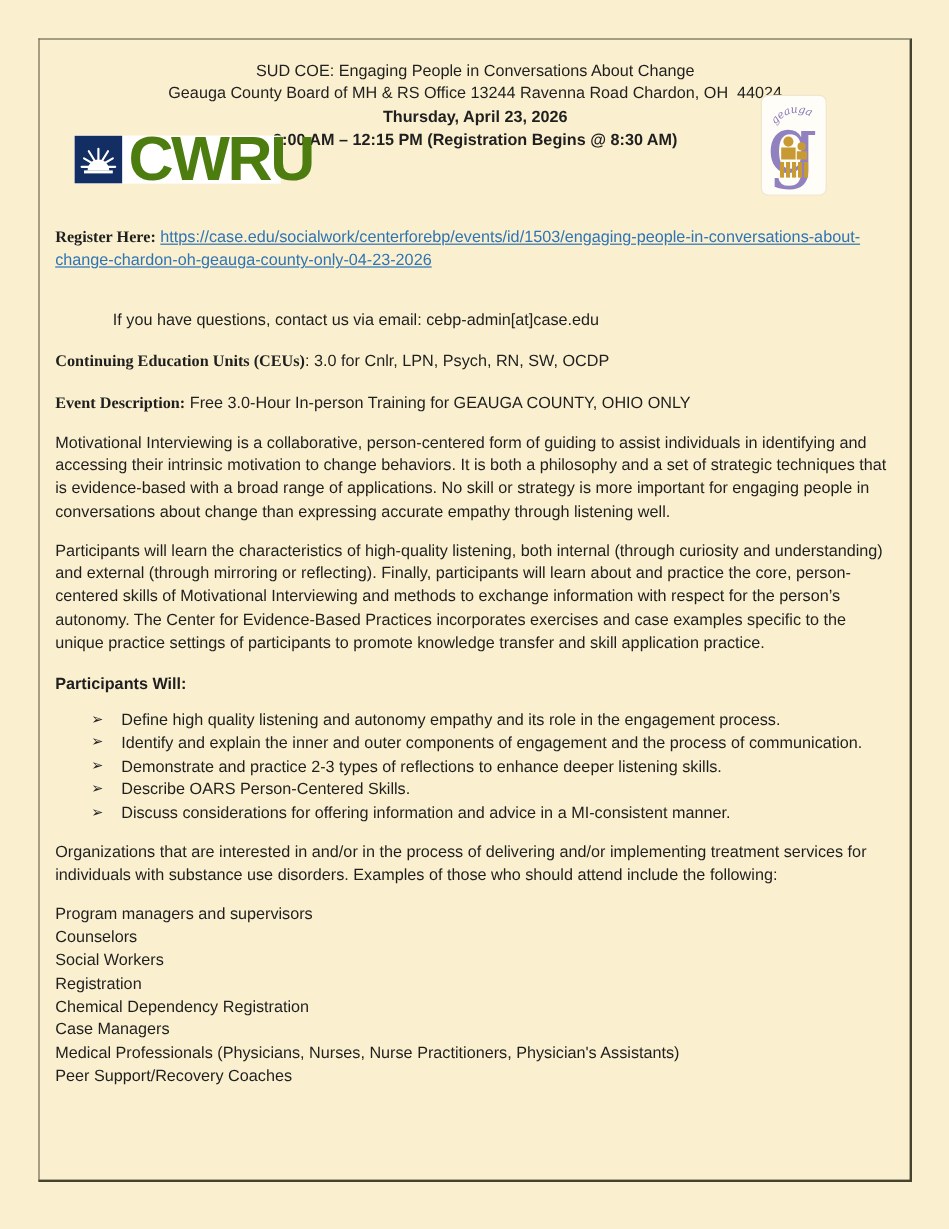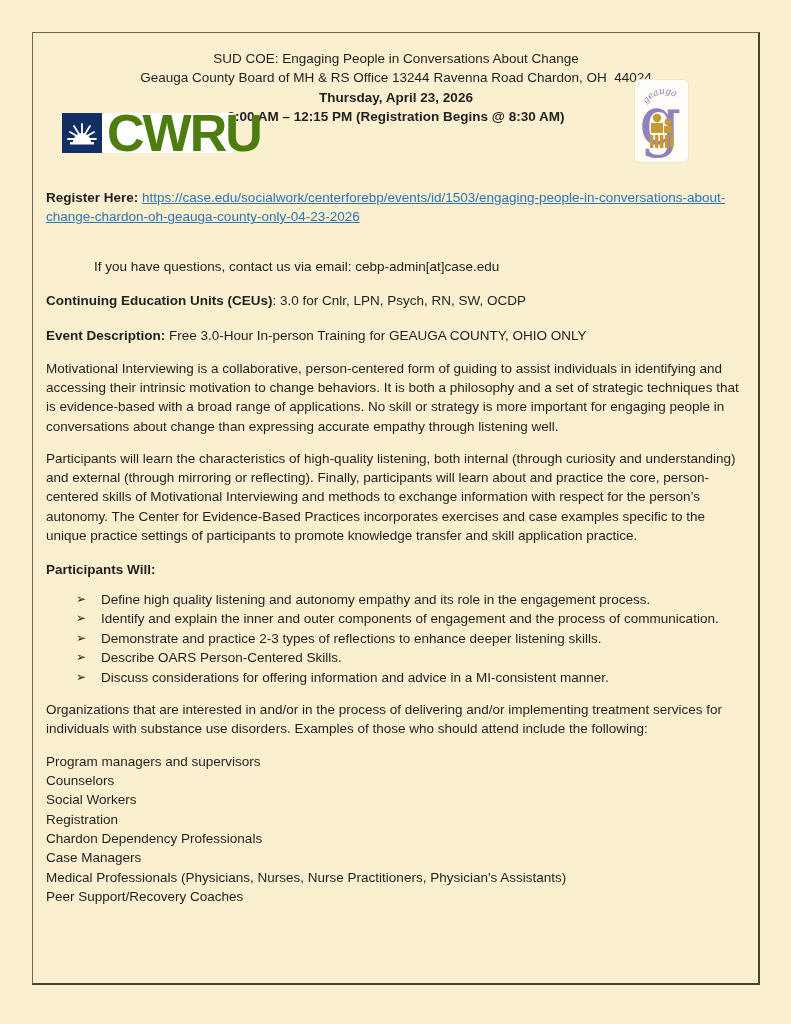--- a/index.html
+++ b/index.html
@@ -59,21 +59,21 @@
     width:53px; height:82px;
     background:#fffdf8;
     border-radius:5px;
     box-shadow:0 0 0 1px #efe6cd;
   }
   .geauga-logo svg { width:100%; height:100%; display:block; }
 
   
   .register { margin-top:62px; }
   .register a { color:#2e74b5; text-decoration:underline; }
-  b, .b { font-weight:bold; }
+  b, .b { font-weight:bold;font-family:Liberation Serif, serif; }
 
   .contact-line { margin-top:30px; text-indent:48px; }
   .ceu-line { margin-top:15px; }
   .event-line { margin-top:16px; }
   .para { margin-top:13px; }
 
   .participants-heading { margin-top:15px; font-weight:bold; }
   ul.goals {
     list-style:none;
     margin-top:10px;
@@ -179,20 +179,20 @@
       <li><span class="arrow">➢</span><span>Discuss considerations for offering information and advice in a MI-consistent manner.</span></li>
     </ul>
 
     <div class="attend-intro">Organizations that are interested in and/or in the process of delivering and/or implementing treatment services for individuals with substance use disorders. Examples of those who should attend include the following:</div>
 
     <ul class="roles">
       <li>Program managers and supervisors</li>
       <li>Counselors</li>
       <li>Social Workers</li>
       <li>Registration</li>
-      <li>Chardon Dependency Professionals</li>
+      <li>Chemical Dependency Registration</li>
       <li>Case Managers</li>
       <li>Medical Professionals (Physicians, Nurses, Nurse Practitioners, Physician's Assistants)</li>
       <li>Peer Support/Recovery Coaches</li>
     </ul>
 
   </div>
 </div>
 
 </body></html>

